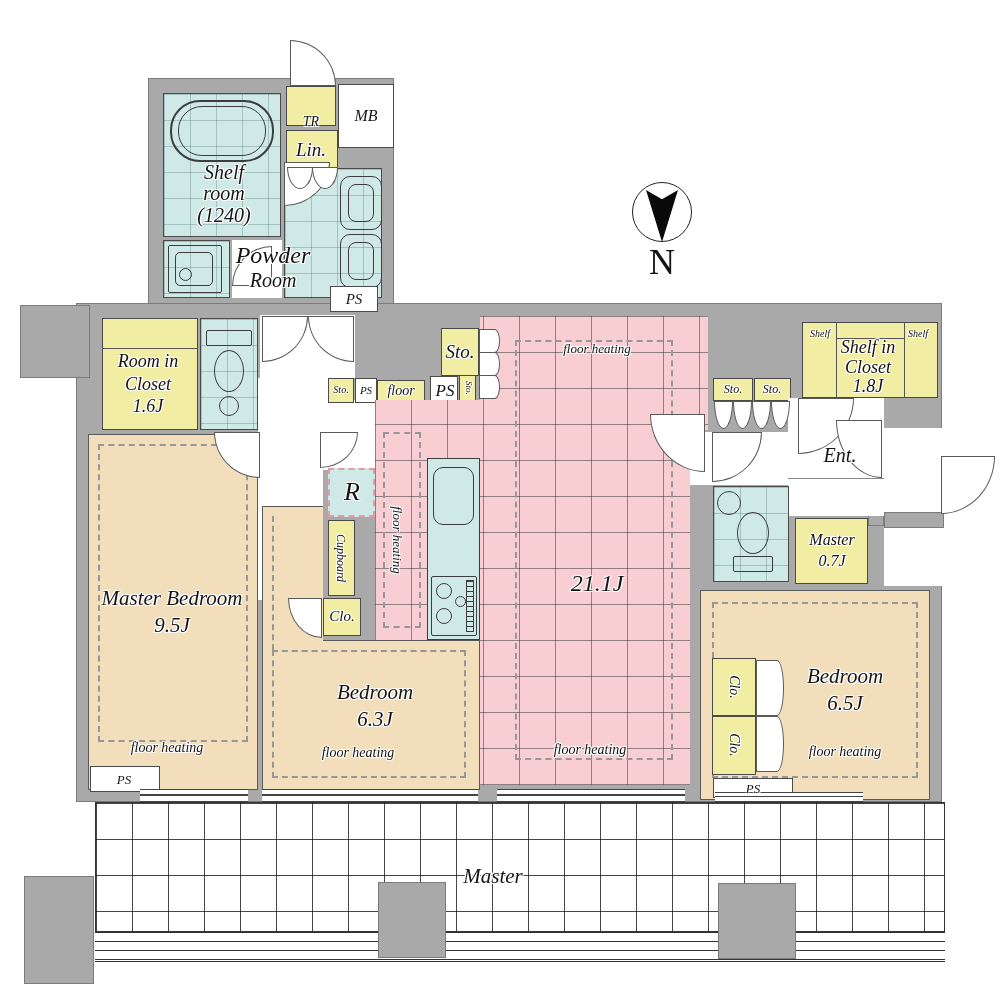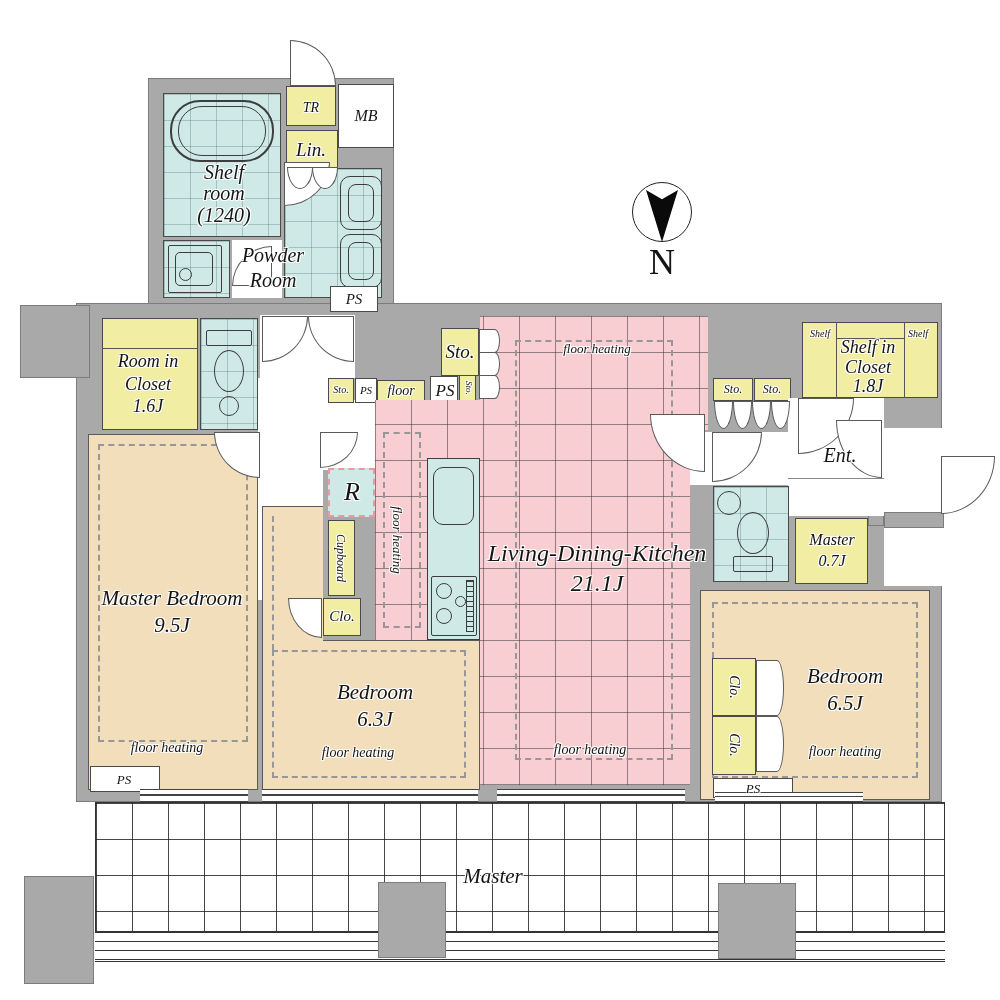--- a/index.html
+++ b/index.html
@@ -172,40 +172,39 @@
   <div class="a wall" style="left:378px;top:882px;width:68px;height:76px"></div>
   <div class="a wall" style="left:718px;top:883px;width:78px;height:76px"></div>
 
   <div class="a" style="left:632px;top:182px;width:60px;height:60px;border:1.5px solid #222;border-radius:50%"></div>
   <div class="a" style="left:646px;top:190px;width:32px;height:52px;background:#0a0a0a;clip-path:polygon(50% 100%,0 0,50% 18%,100% 0)"></div>
   <div class="lbl" style="left:662px;top:262px;font-size:36px;font-style:normal">N</div>
 
   <div class="lbl" style="left:224px;top:172px;font-size:20px">Shelf</div>
   <div class="lbl" style="left:224px;top:193px;font-size:20px">room</div>
   <div class="lbl" style="left:224px;top:215px;font-size:20px">(1240)</div>
-  <div class="lbl" style="left:311px;top:108px;font-size:14px">TR</div>
+  <div class="lbl" style="left:311px;top:122px;font-size:14px">TR</div>
   <div class="lbl" style="left:366px;top:116px;font-size:16px">MB</div>
   <div class="lbl" style="left:311px;top:149px;font-size:19px">Lin.</div>
-  <div class="lbl" style="left:273px;top:255px;font-size:20px">Powder</div>
+  <div class="lbl" style="left:273px;top:255px;font-size:24px">Powder</div>
   <div class="lbl" style="left:273px;top:280px;font-size:20px">Room</div>
   <div class="lbl" style="left:354px;top:299px;font-size:15px">PS</div>
 
   <div class="lbl" style="left:148px;top:361px;font-size:18px">Room in</div>
   <div class="lbl" style="left:148px;top:384px;font-size:18px">Closet</div>
   <div class="lbl" style="left:148px;top:406px;font-size:18px">1.6J</div>
 
   <div class="lbl" style="left:341px;top:390px;font-size:10px">Sto.</div>
   <div class="lbl" style="left:366px;top:390px;font-size:11px">PS</div>
   <div class="lbl" style="left:401px;top:391px;font-size:14px">floor</div>
   <div class="lbl" style="left:445px;top:390px;font-size:17px">PS</div>
   <div class="lbl v" style="left:468px;top:388px;font-size:9px">Sto.</div>
   <div class="lbl" style="left:460px;top:351px;font-size:19px">Sto.</div>
 
   <div class="lbl" style="left:597px;top:348px;font-size:13px">floor heating</div>
-  <div class="lbl" style="left:597px;top:553px;font-size:24px">Living-Dining-Kitchen</div>
   <div class="lbl" style="left:597px;top:583px;font-size:24px">21.1J</div>
   <div class="lbl" style="left:590px;top:750px;font-size:14px">floor heating</div>
   <div class="lbl v" style="left:397px;top:540px;font-size:13px">floor heating</div>
 
   <div class="lbl" style="left:352px;top:492px;font-size:26px">R</div>
   <div class="lbl v" style="left:341px;top:558px;font-size:12px">Cupboard</div>
   <div class="lbl" style="left:342px;top:616px;font-size:15px">Clo.</div>
 
   <div class="lbl" style="left:172px;top:598px;font-size:21px">Master Bedroom</div>
   <div class="lbl" style="left:172px;top:625px;font-size:21px">9.5J</div>

